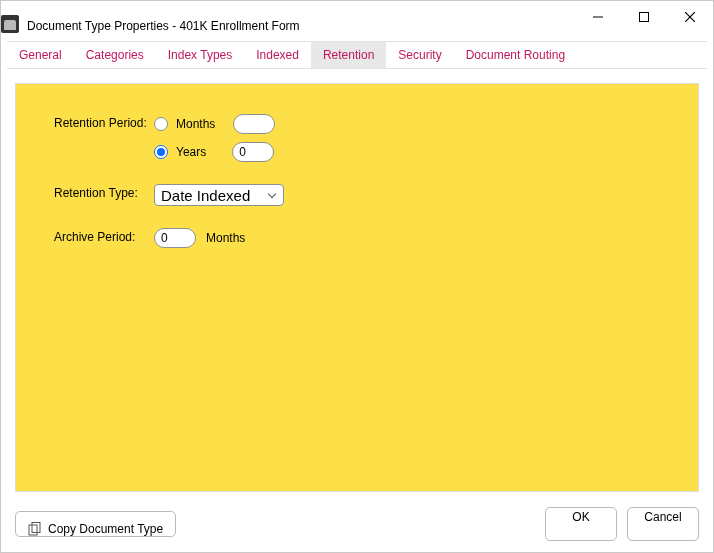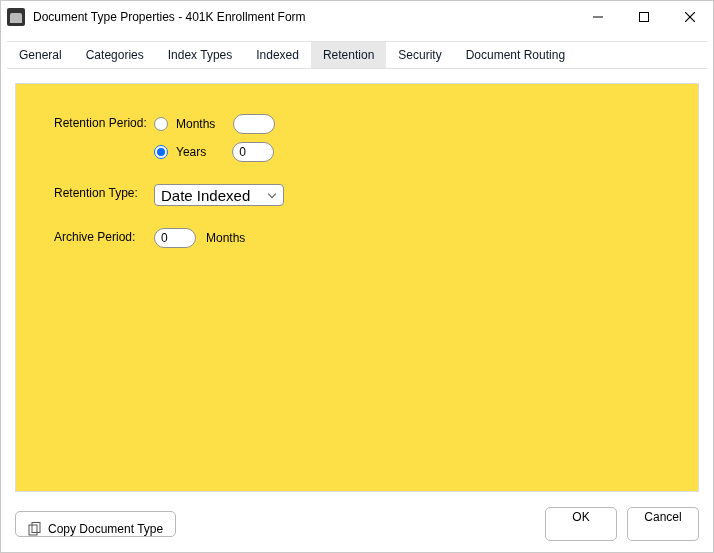--- a/index.html
+++ b/index.html
@@ -21,22 +21,21 @@
   height: 553px;
   border: 1px solid #c9c9c9;
   display: flex;
   flex-direction: column;
 }
 
 
 .titlebar {
   height: 32px;
   display: flex;
-  align-items: center;
-  padding-left: 6px;
+  align-items: flex-end;
 }
 .app-icon {
   width: 18px;
   height: 18px;
   background: #333;
   border-radius: 2px;
   position: relative;
   margin-right: 8px;
 }
 .app-icon:before {
@@ -77,21 +76,21 @@
   display: flex;
   border: 1px solid #e2e2e2;
   border-left: none;
   border-right: none;
   margin: 8px 6px 0 6px;
   background: #fff;
 }
 .tab {
   padding: 6px 12px;
   font-size: 12px;
-  color: #0f172a;
+  color: #be185d;
   cursor: default;
 }
 .tab.active {
   background: #e8e8e8;
 }
 
 
 .panel-wrap {
   flex: 1;
   padding: 14px;

